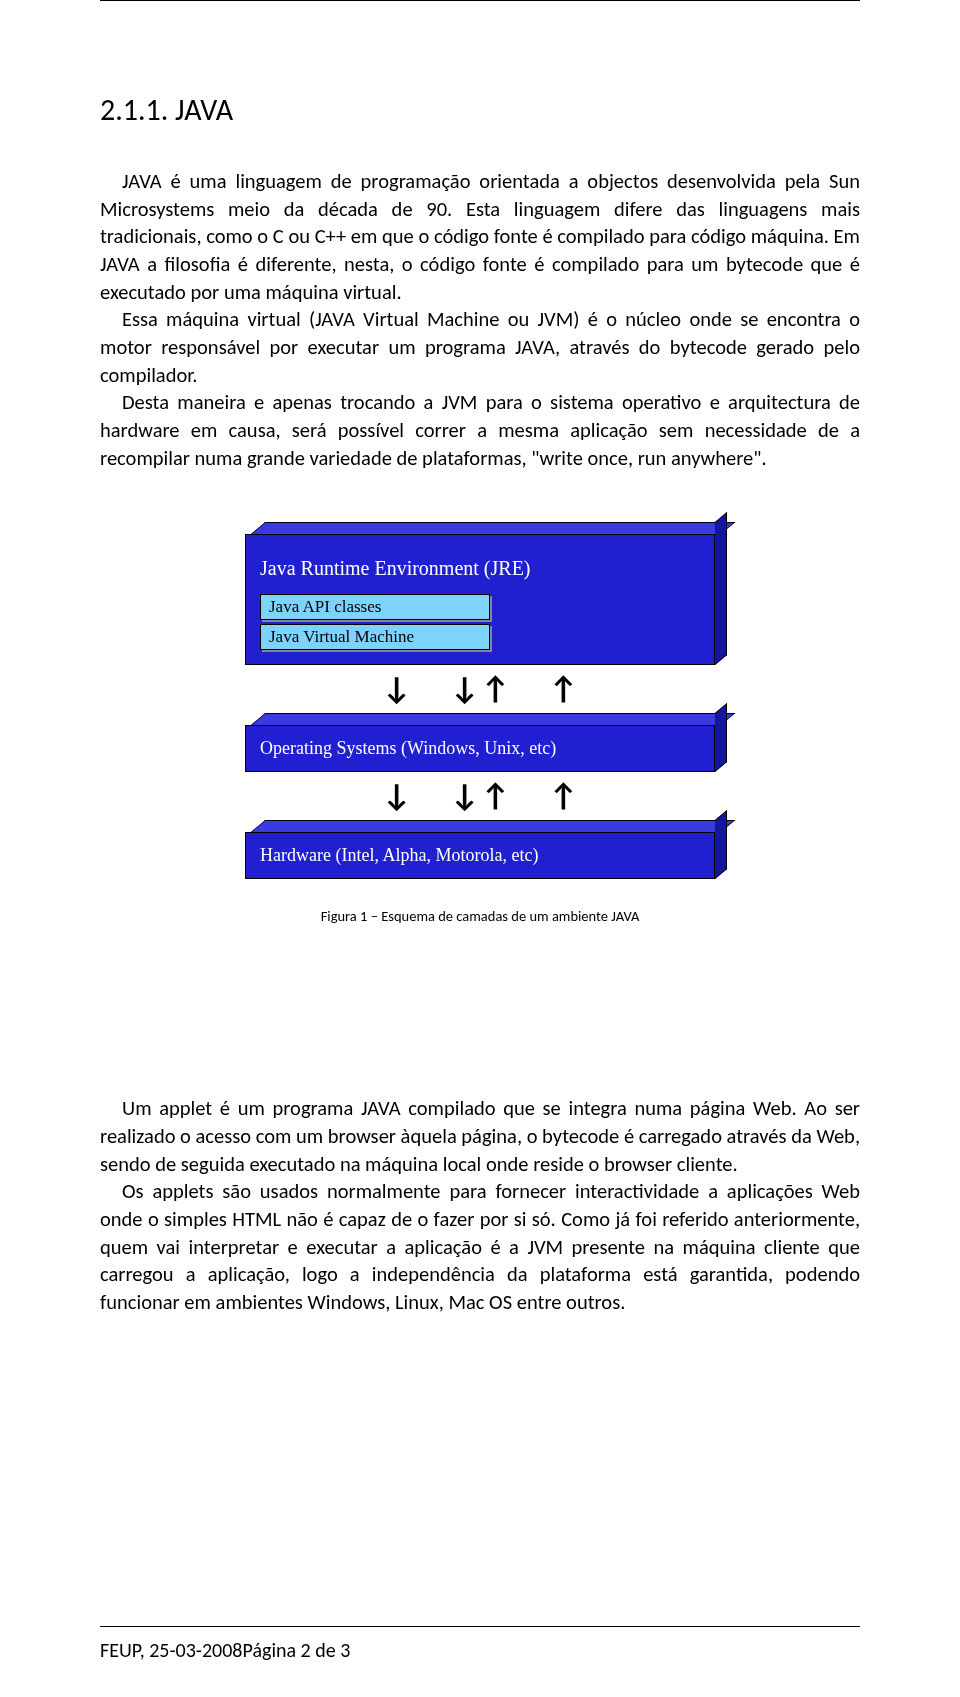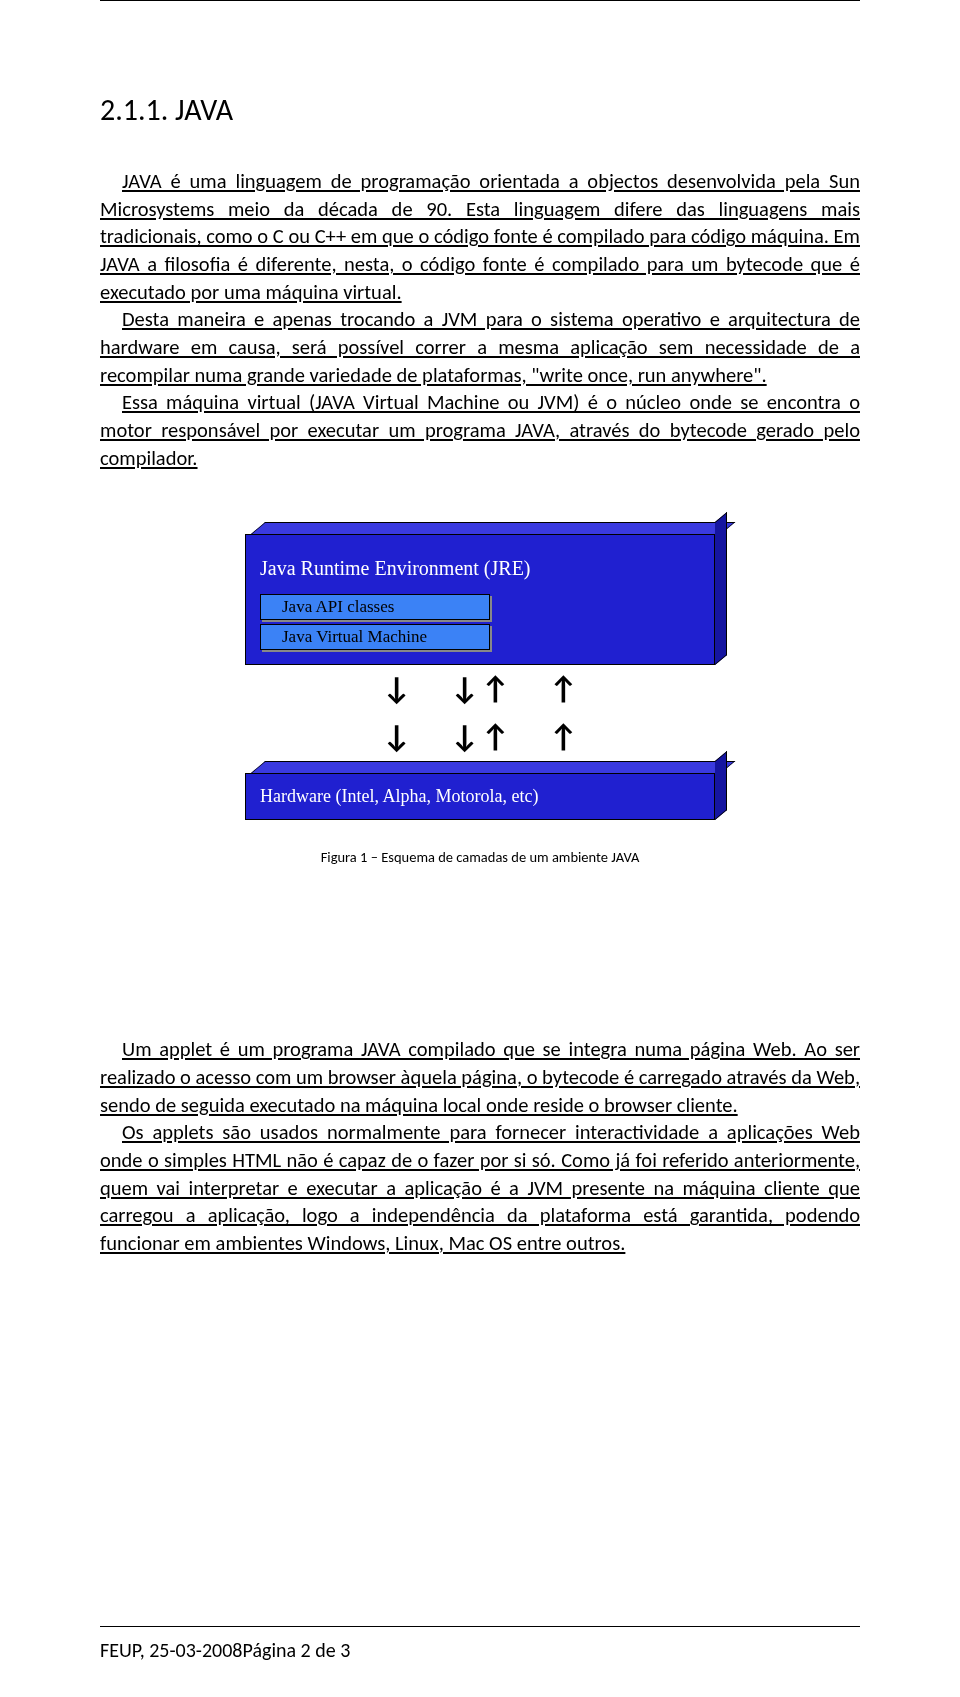--- a/index.html
+++ b/index.html
@@ -31,21 +31,20 @@
     margin-bottom: 40px;
   }
   p.body {
     font-size: 20.5px;
     line-height: 1.35;
     text-align: justify;
     margin-bottom: 0;
   }
   p.body.indent {
     text-indent: 22px;
-    text-decoration: underline;
   }
   .diagram-wrap {
     margin: 50px auto 0;
     width: 470px;
     display: flex;
     flex-direction: column;
     align-items: center;
   }
   .box3d {
     position: relative;
@@ -82,25 +81,25 @@
     transform-origin: top left;
   }
   .jre-box .box-face {
     padding: 22px 14px 10px;
     font-size: 20px;
   }
   .sub-boxes {
     margin-top: 14px;
   }
   .sub-box {
-    background: #3b82f6;
+    background: #7dd3fc;
     color: #000;
     border: 1px solid #000;
     box-shadow: 2px 2px 0 #888;
-    padding: 2px 21px;
+    padding: 2px 8px;
     font-size: 17px;
     margin-bottom: 4px;
     width: 230px;
     font-family: "Times New Roman", serif;
   }
   .os-box .box-face, .hw-box .box-face {
     padding: 12px 14px;
     font-size: 18px;
   }
   .arrows {
@@ -139,24 +138,24 @@
 
 <div class="page">
   <div class="top-rule"></div>
 
   <h2 class="section">2.1.1. JAVA</h2>
 
   <p class="body indent">
     <span>JAVA é uma linguagem de programação orientada a objectos desenvolvida pela Sun Microsystems meio da década de 90. Esta linguagem difere das linguagens mais tradicionais, como o C ou C++ em que o código fonte é compilado para código máquina. Em JAVA a filosofia é diferente, nesta, o código fonte é compilado para um bytecode que é executado por uma máquina virtual.</span>
   </p>
   <p class="body indent">
+    <span>Essa máquina virtual (JAVA Virtual Machine ou JVM) é o núcleo onde se encontra o motor responsável por executar um programa JAVA, através do bytecode gerado pelo compilador.</span>
+  </p>
+  <p class="body indent">
     <span>Desta maneira e apenas trocando a JVM para o sistema operativo e arquitectura de hardware em causa, será possível correr a mesma aplicação sem necessidade de a recompilar numa grande variedade de plataformas, "write once, run anywhere".</span>
-  </p>
-  <p class="body indent">
-    <span>Essa máquina virtual (JAVA Virtual Machine ou JVM) é o núcleo onde se encontra o motor responsável por executar um programa JAVA, através do bytecode gerado pelo compilador.</span>
   </p>
 
   <div class="diagram-wrap">
     <div class="box3d jre-box">
       <div class="box-top"></div>
       <div class="box-face">
         <div>Java Runtime Environment (JRE)</div>
         <div class="sub-boxes">
           <div class="sub-box">Java API classes</div>
           <div class="sub-box">Java Virtual Machine</div>
@@ -171,20 +170,25 @@
         </span>
       <span class="arrow">
           <span class="arrow-down"></span>
           <span class="arrow-up"></span>
         </span>
       <span class="arrow">
           <span class="arrow-up"></span>
         </span>
     </div>
 
+    <div class="box3d os-box">
+      <div class="box-top"></div>
+      <div class="box-face">Operating Systems (Windows, Unix, etc)</div>
+      <div class="box-side"></div>
+    </div>
 
     <div class="arrows">
       <span class="arrow">
           <span class="arrow-down"></span>
         </span>
       <span class="arrow">
           <span class="arrow-down"></span>
           <span class="arrow-up"></span>
         </span>
       <span class="arrow">

